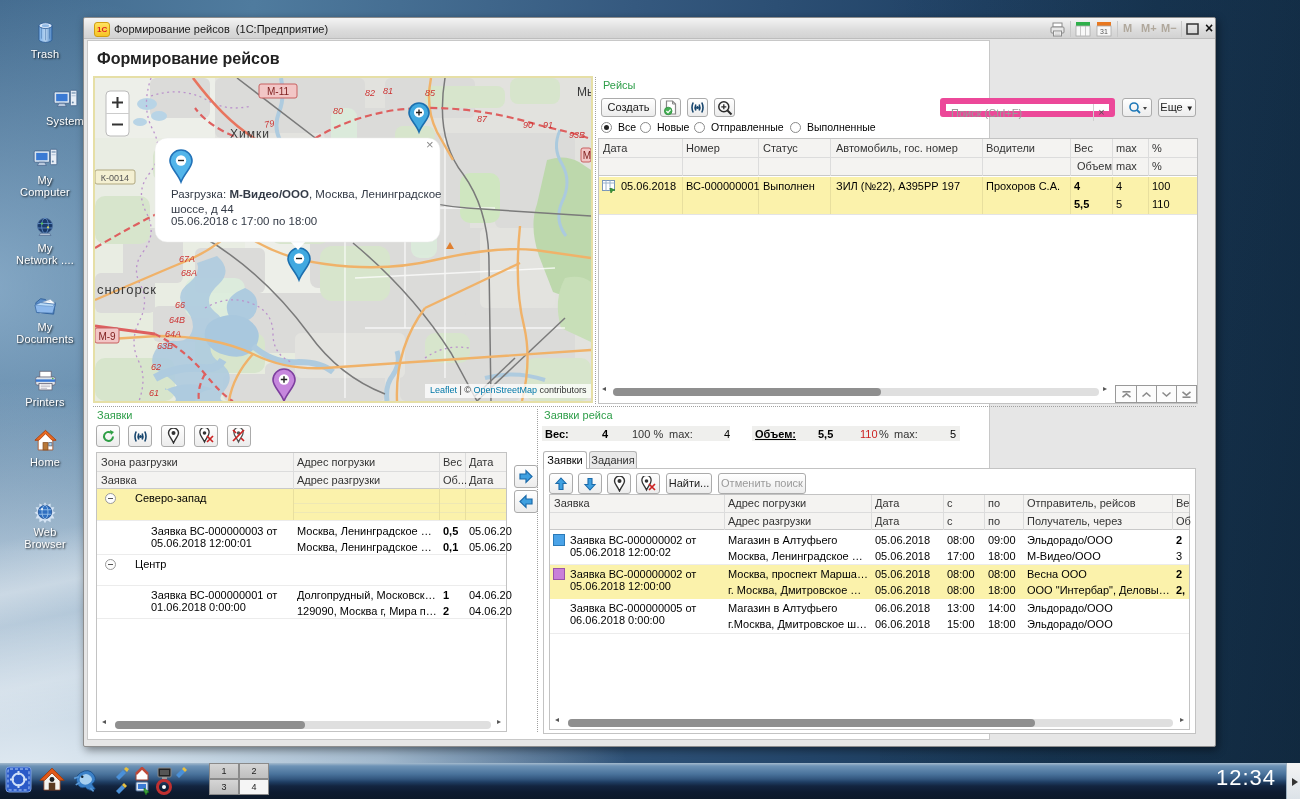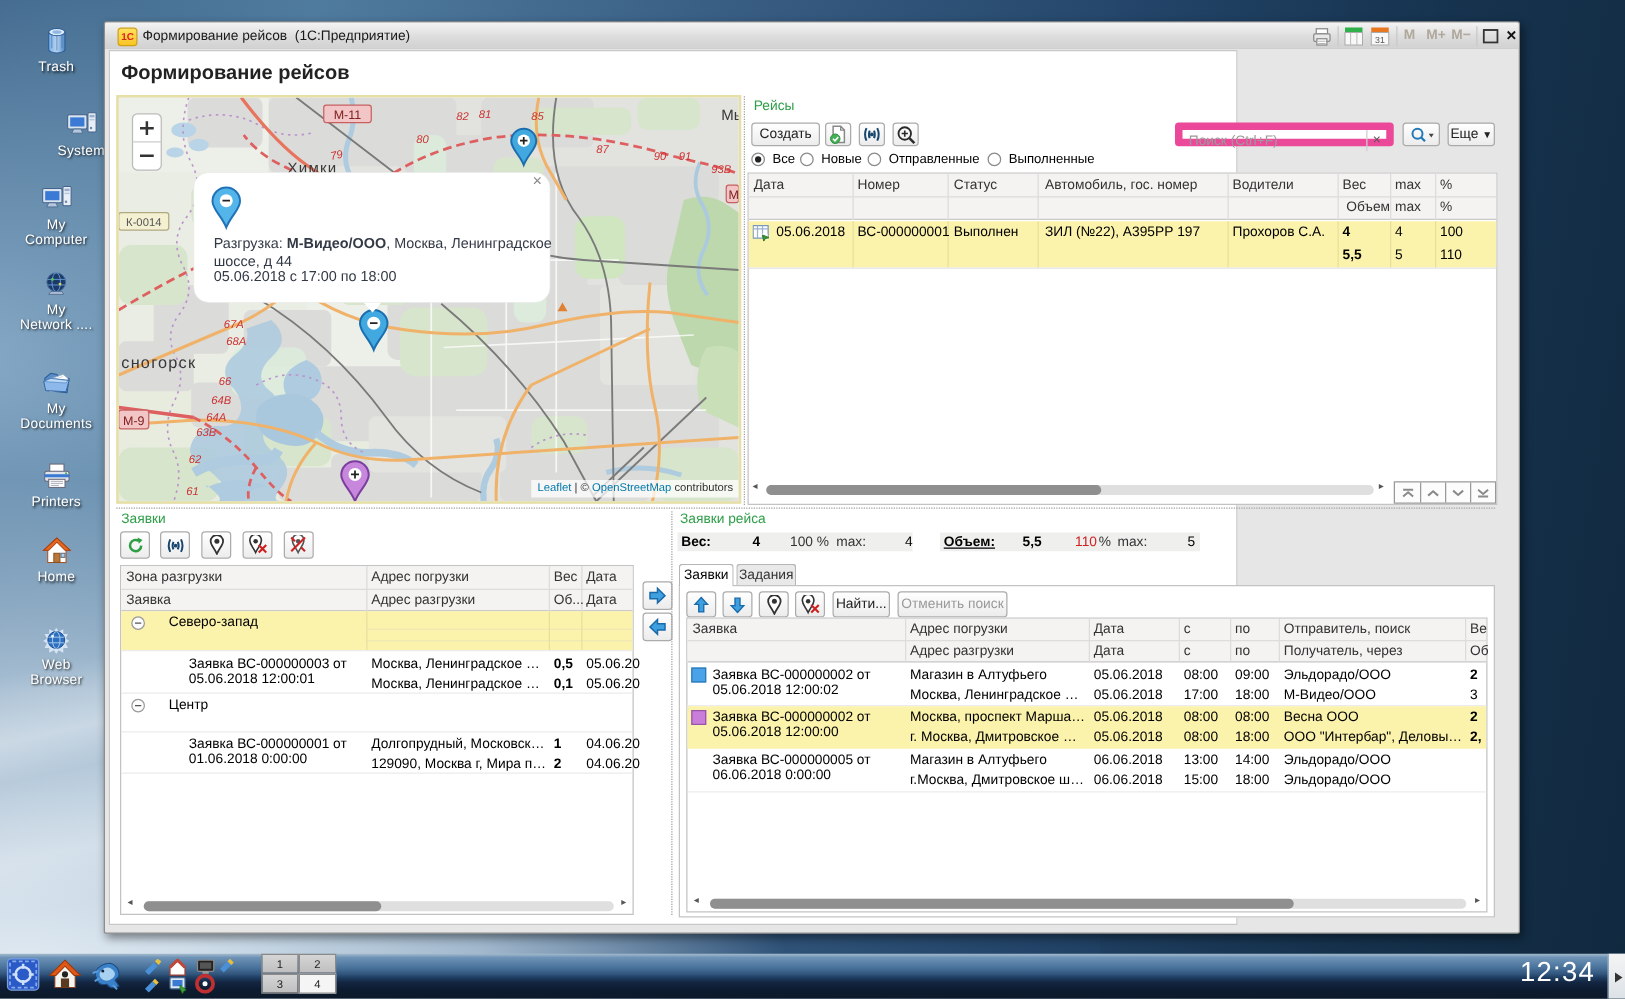--- a/index.html
+++ b/index.html
@@ -710,21 +710,21 @@
         <div class="cellline" style="left:622px;top:0;width:1px;height:35px;"></div>
         <div style="position:absolute;left:4px;top:2px;color:#333;">Заявка</div>
         <div style="position:absolute;left:178px;top:2px;color:#333;">Адрес погрузки</div>
         <div style="position:absolute;left:178px;top:20px;color:#333;">Адрес разгрузки</div>
         <div style="position:absolute;left:325px;top:2px;color:#333;">Дата</div>
         <div style="position:absolute;left:325px;top:20px;color:#333;">Дата</div>
         <div style="position:absolute;left:397px;top:2px;color:#333;">с</div>
         <div style="position:absolute;left:397px;top:20px;color:#333;">с</div>
         <div style="position:absolute;left:438px;top:2px;color:#333;">по</div>
         <div style="position:absolute;left:438px;top:20px;color:#333;">по</div>
-        <div style="position:absolute;left:477px;top:2px;color:#333;">Отправитель, поиск</div>
+        <div style="position:absolute;left:477px;top:2px;color:#333;">Отправитель, рейсов</div>
         <div style="position:absolute;left:477px;top:20px;color:#333;">Получатель, через</div>
         <div style="position:absolute;left:626px;top:2px;color:#333;">Ве</div>
         <div style="position:absolute;left:626px;top:20px;color:#333;">Об</div>
 
         <div style="position:absolute;left:3px;top:39px;width:12px;height:12px;background:#4aa3e8;border:1px solid #2a7ab8;"></div>
         <div style="position:absolute;left:20px;top:39px;">Заявка ВС-000000002 от</div>
         <div style="position:absolute;left:20px;top:51px;">05.06.2018 12:00:02</div>
         <div style="position:absolute;left:178px;top:39px;">Магазин в Алтуфьего</div>
         <div class="clip" style="position:absolute;left:178px;top:55px;width:141px;">Москва, Ленинградское шос...</div>
         <div style="position:absolute;left:325px;top:39px;">05.06.2018</div>

